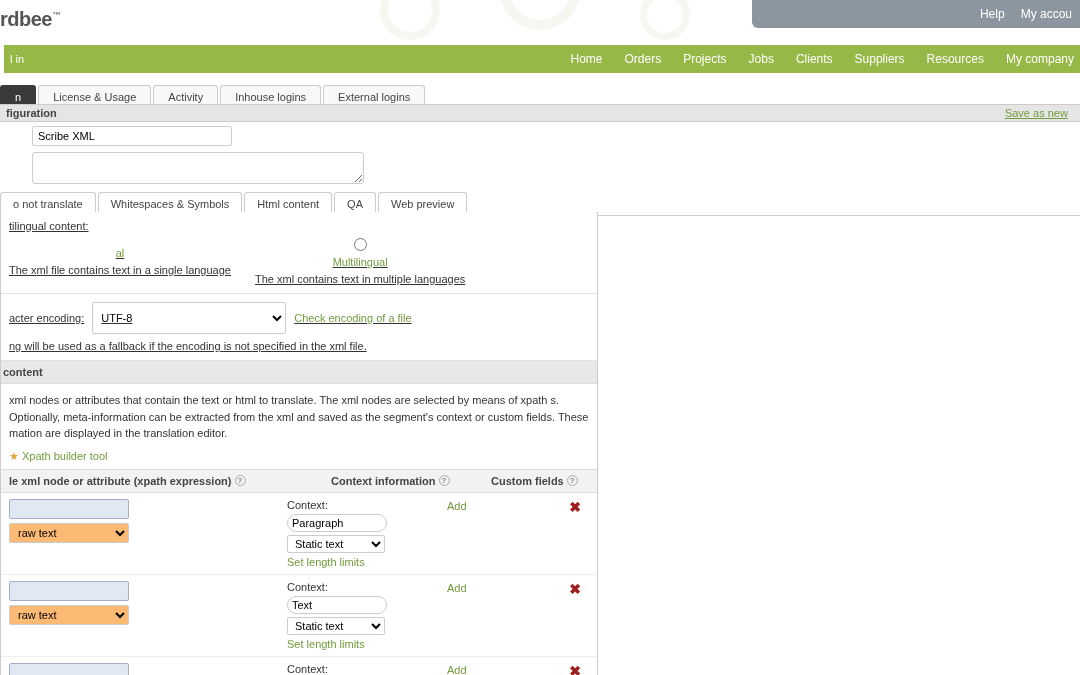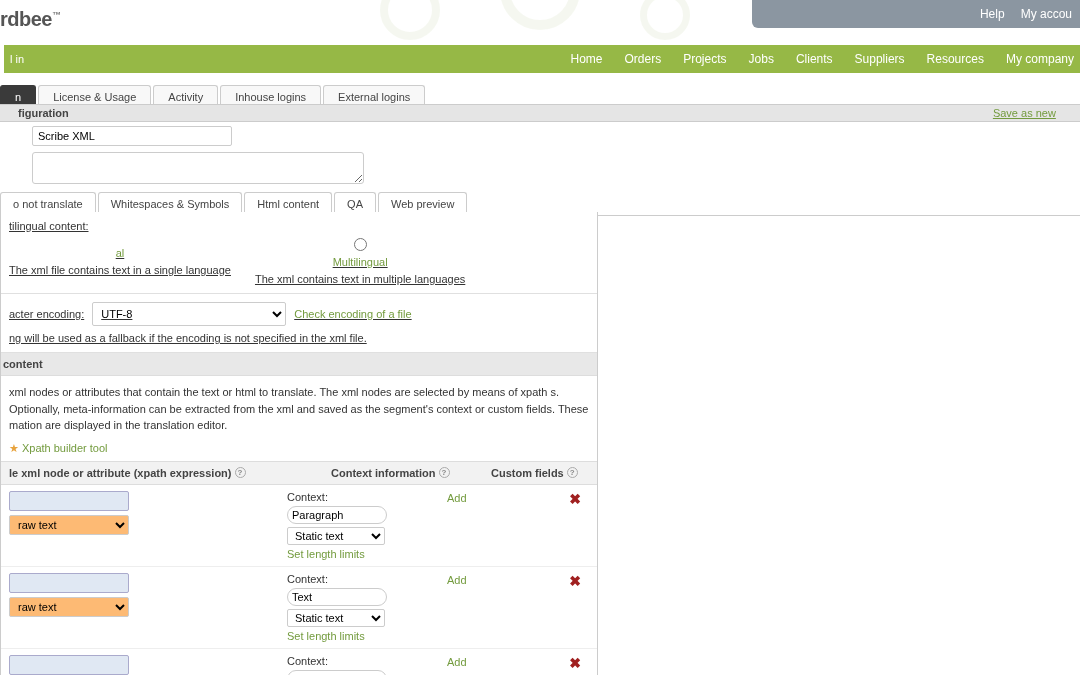--- a/index.html
+++ b/index.html
@@ -25,21 +25,21 @@
 .navbar .left { color: #fff; font-size: 11px; }
 .navbar .right { display: flex; gap: 22px; }
 .navbar .right a { color: #fff; font-size: 12px; text-decoration: none; }
 
 
 .tabs { position: absolute; top: 85px; left: 0; display: flex; border-bottom: 1px solid #ccc; width: 100%; }
 .tabs .tab { padding: 5px 14px; font-size: 11px; color: #444; border: 1px solid #ccc; border-bottom: none; margin-right: 2px; background: #f8f8f8; cursor: pointer; border-radius: 3px 3px 0 0; }
 .tabs .tab.active { background: #3a3a3a; color: #fff; border-color: #3a3a3a; }
 
 
-.header-bar { position: absolute; top: 104px; left: 0; right: 0; height: 18px; background: #e5e5e5; border-top: 1px solid #ccc; border-bottom: 1px solid #ccc; display: flex; justify-content: space-between; align-items: center; padding: 0 18px; font-size: 11px; font-weight: bold; color: #444; }
+.header-bar { position: absolute; top: 104px; left: 0; right: 0; height: 18px; background: #e5e5e5; border-top: 1px solid #ccc; border-bottom: 1px solid #ccc; display: flex; justify-content: space-between; align-items: center; padding: 0 6px; font-size: 11px; font-weight: bold; color: #444; }
 .header-bar .right a { color: #739b3e; font-weight: normal; }
 
 
 .form-area { position: absolute; top: 126px; left: 32px; }
 .form-area input[type="text"] { width: 200px; height: 20px; border: 1px solid #ccc; padding: 2px 5px; font-size: 11px; border-radius: 2px; }
 .form-area textarea { display: block; margin-top: 6px; width: 332px; height: 32px; border: 1px solid #ccc; border-radius: 3px; resize: both; padding: 4px; font-size: 11px; }
 
 
 .subtabs-wrap { position: absolute; top: 192px; left: 0; right: 0; }
 .subtabs { display: flex; border-bottom: 1px solid #ccc; }
@@ -50,21 +50,21 @@
 .panel-section { padding: 8px; border-bottom: 1px solid #e0e0e0; text-decoration: underline; }
 .panel-section .section-label { font-size: 11px; color: #333; margin-bottom: 6px; }
 .radio-row { display: flex; gap: 24px; align-items: center; }
 .radio-opt { display: flex; align-items: center; gap: 5px; flex-direction: column; }
 .radio-opt input { margin: 0; }
 .radio-label { color: #739b3e; font-size: 11px; font-weight: 500; }
 .radio-desc { color: #333; font-size: 11px; }
 
 .enc-row { display: flex; align-items: center; gap: 8px; }
 .enc-row label { font-size: 11px; color: #333; }
-.enc-row select { width: 194px; height: 24px; border: 1px solid #ccc; font-size: 11px; padding: 1px 4px; border-radius: 2px; background: #fff; }
+.enc-row select { width: 194px; height: 32px; border: 1px solid #ccc; font-size: 11px; padding: 1px 4px; border-radius: 2px; background: #fff; }
 .enc-row a { color: #739b3e; font-size: 11px; text-decoration: none; }
 .enc-note { font-size: 11px; color: #333; margin-top: 6px; }
 
 .content-header { background: #e8e8e8; padding: 5px 2px; font-size: 11px; font-weight: bold; color: #444; border-bottom: 1px solid #ddd; }
 .content-desc { padding: 8px; font-size: 11px; color: #333; line-height: 1.5; }
 .xpath-tool { text-align: left; padding: 0 8px 6px; font-size: 11px; }
 .xpath-tool .star { color: #e8a33d; }
 .xpath-tool a { color: #739b3e; text-decoration: none; }
 
 

